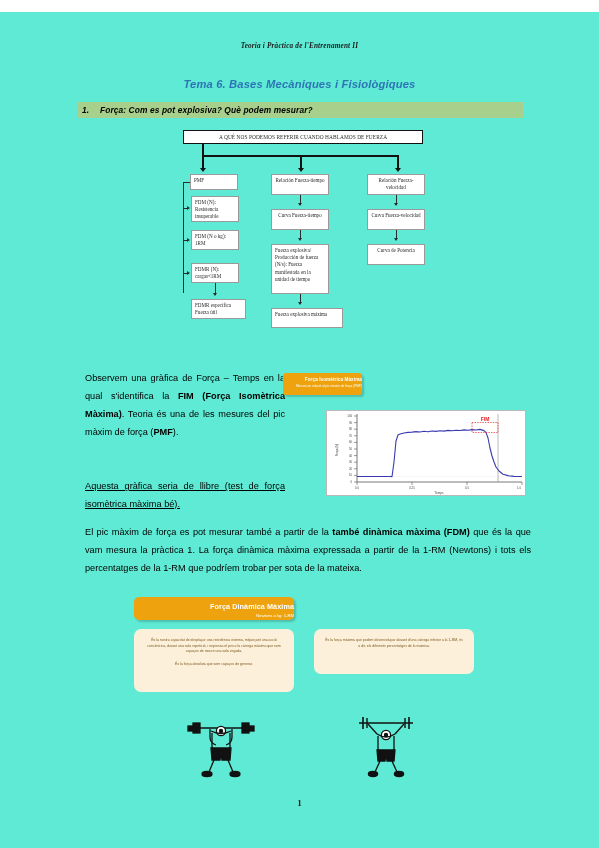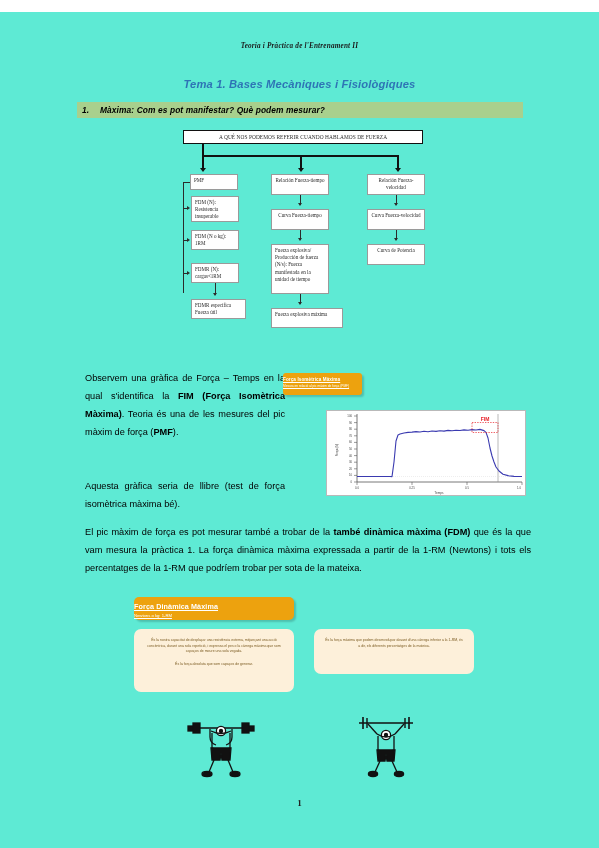--- a/index.html
+++ b/index.html
@@ -145,23 +145,22 @@
   .para-narrow { width: 200px; }
   .para-wide  { width: 446px; }
 
   
   .pill {
     position: absolute;
     background: #eda20e;
     border-radius: 3px;
     box-shadow: 2px 2px 2px rgba(0,0,0,0.18);
     color: #ffffff;
-    text-align: left;
+    text-align: right;
     box-sizing: border-box;
-    text-decoration: underline;
   }
   .pill-title {
     font-weight: bold;
     letter-spacing: 0.1px;
   }
   .pill-sub {
     font-weight: normal;
   }
   .pill-sm { width: 79px; height: 22px; padding-top: 4px; }
   .pill-sm .pill-title { font-size: 4.6px; }
@@ -211,25 +210,25 @@
     color: #222;
   }
 </style>
 </head>
 <body>
 
 <div class="page">
 
   <div class="doc-header">Teoria i Pràctica de l'Entrenament II</div>
 
-  <div class="doc-title">Tema 1. Bases Mecàniques i Fisiològiques</div>
+  <div class="doc-title">Tema 6. Bases Mecàniques i Fisiològiques</div>
 
   <div class="section-bar">
     <span class="section-num">1.</span>
-    <span class="section-text">Màxima: Com es pot manifestar? Què podem mesurar?</span>
+    <span class="section-text">Força: Com es pot explosiva? Què podem mesurar?</span>
   </div>
 
   <div class="flow">
 
     <div class="fbox root" style="left:0px; top:0px; width:240px; height:14px;">A QUÉ NOS PODEMOS REFERIR CUANDO HABLAMOS DE FUERZA</div>
 
     <div class="fline thick-v" style="left:19px; top:14px; height:12px;"></div>
     <div class="fline thick-h" style="left:19px; top:25px; width:196px;"></div>
     <div class="fline thick-v" style="left:19px; top:25px; height:14px;"></div>
     <div class="fline thick-v" style="left:117px; top:25px; height:14px;"></div>
@@ -281,21 +280,21 @@
     <div class="fline v" style="left:213px; top:100px; height:10px;"></div>
     <div class="arrow-d small" style="left:210.8px; top:108px;"></div>
 
     <div class="fbox center" style="left:184px; top:114px; width:58px; height:21px;">Curva de Potencia</div>
   </div>
 
   <div class="para para-narrow" style="left:85px; top:358px;">
     <span>Observem una gràfica de Força – Temps en la qual s'identifica la </span><b>FIM (Força Isomètrica Màxima)</b><span>. Teoria és una de les mesures del pic màxim de força (</span><b>PMF</b><span>).</span>
   </div>
 
-  <div class="para para-narrow" style="left:85px; top:466px;">Aquesta gràfica seria de llibre (test de força isomètrica màxima bé).</div>
+  <div class="para para-narrow" style="left:85px; top:466px;text-decoration:underline;">Aquesta gràfica seria de llibre (test de força isomètrica màxima bé).</div>
 
   <div class="pill pill-sm" style="left:283px; top:361px;">
     <div class="pill-title">Força Isomètrica Màxima</div>
     <div class="pill-sub">Mesura en relació al pic màxim de força (PMF)</div>
   </div>
 
   <div class="chart-wrap">
     <svg class="chart-svg" width="200" height="86" viewBox="0 0 200 86">
 
       <rect x="0.5" y="0.5" width="199" height="85" fill="#ffffff" stroke="#b9b9b9" stroke-width="1"></rect>
@@ -355,21 +354,21 @@
                 90,21.6 94,22.0 98,21.3 102,21.7 106,21.0 110,21.4 114,20.7 118,21.1 122,20.4 126,20.8 130,20.2
                 134,20.5 138,19.9 142,20.3 146,19.6 150,20.0 154,19.4 158,20.6 160,22.4 162,28 164,38 166,46
                 168,52 170,57 173,61 177,64.2 182,65.6 188,66.4 196,66.5"></polyline>
 
       <rect x="146" y="12.5" width="26" height="10" fill="none" stroke="#e8222a" stroke-width="0.7" stroke-dasharray="1.4,1.2"></rect>
       <text x="159" y="11" fill="#e8222a" font-family="Liberation Sans, sans-serif" font-size="5" font-weight="bold" text-anchor="middle">FIM</text>
     </svg>
   </div>
 
   <div class="para para-wide" style="left:85px; top:512px;">
-    <span>El pic màxim de força es pot mesurar també a trobar de la </span><b>també dinàmica màxima (FDM)</b><span> que és la que vam mesura la pràctica 1. La força dinàmica màxima expressada a partir de la 1-RM (Newtons) i tots els percentatges de la 1-RM que podríem trobar per sota de la mateixa.</span>
+    <span>El pic màxim de força es pot mesurar també a partir de la </span><b>també dinàmica màxima (FDM)</b><span> que és la que vam mesura la pràctica 1. La força dinàmica màxima expressada a partir de la 1-RM (Newtons) i tots els percentatges de la 1-RM que podríem trobar per sota de la mateixa.</span>
   </div>
 
   <div class="pill pill-lg" style="left:134px; top:585px;">
     <div class="pill-title">Força Dinàmica Màxima</div>
     <div class="pill-sub">Newtons o kg: 1-RM</div>
   </div>
   <div class="cream" style="left:134px; top:617px; width:160px; height:63px;">
     <p>És la nostra capacitat de desplaçar una resistència externa, mitjançant una acció concèntrica, durant una sola repetició, i expressa el pes o la càrrega màxima que som capaços de moure una sola vegada.</p>
     <p>És la força absoluta que som capaços de generar.</p>
   </div>

